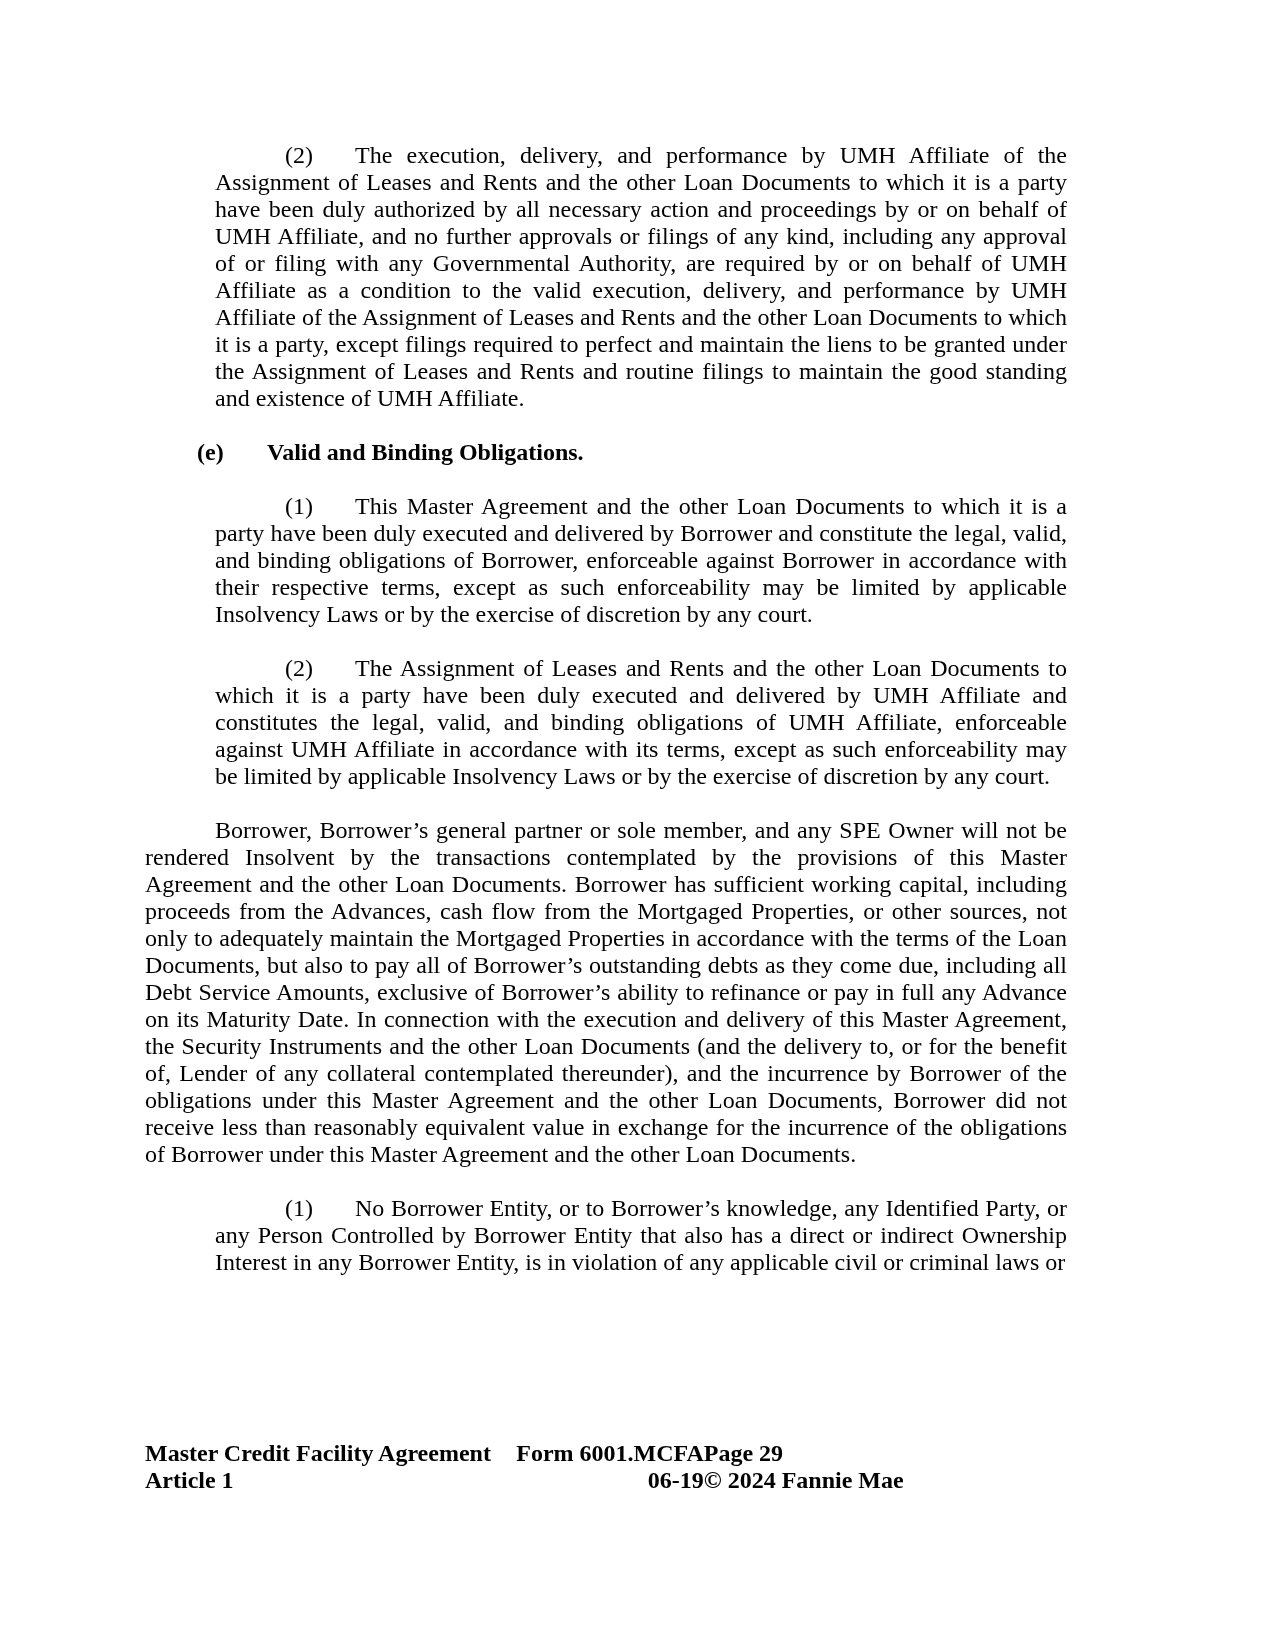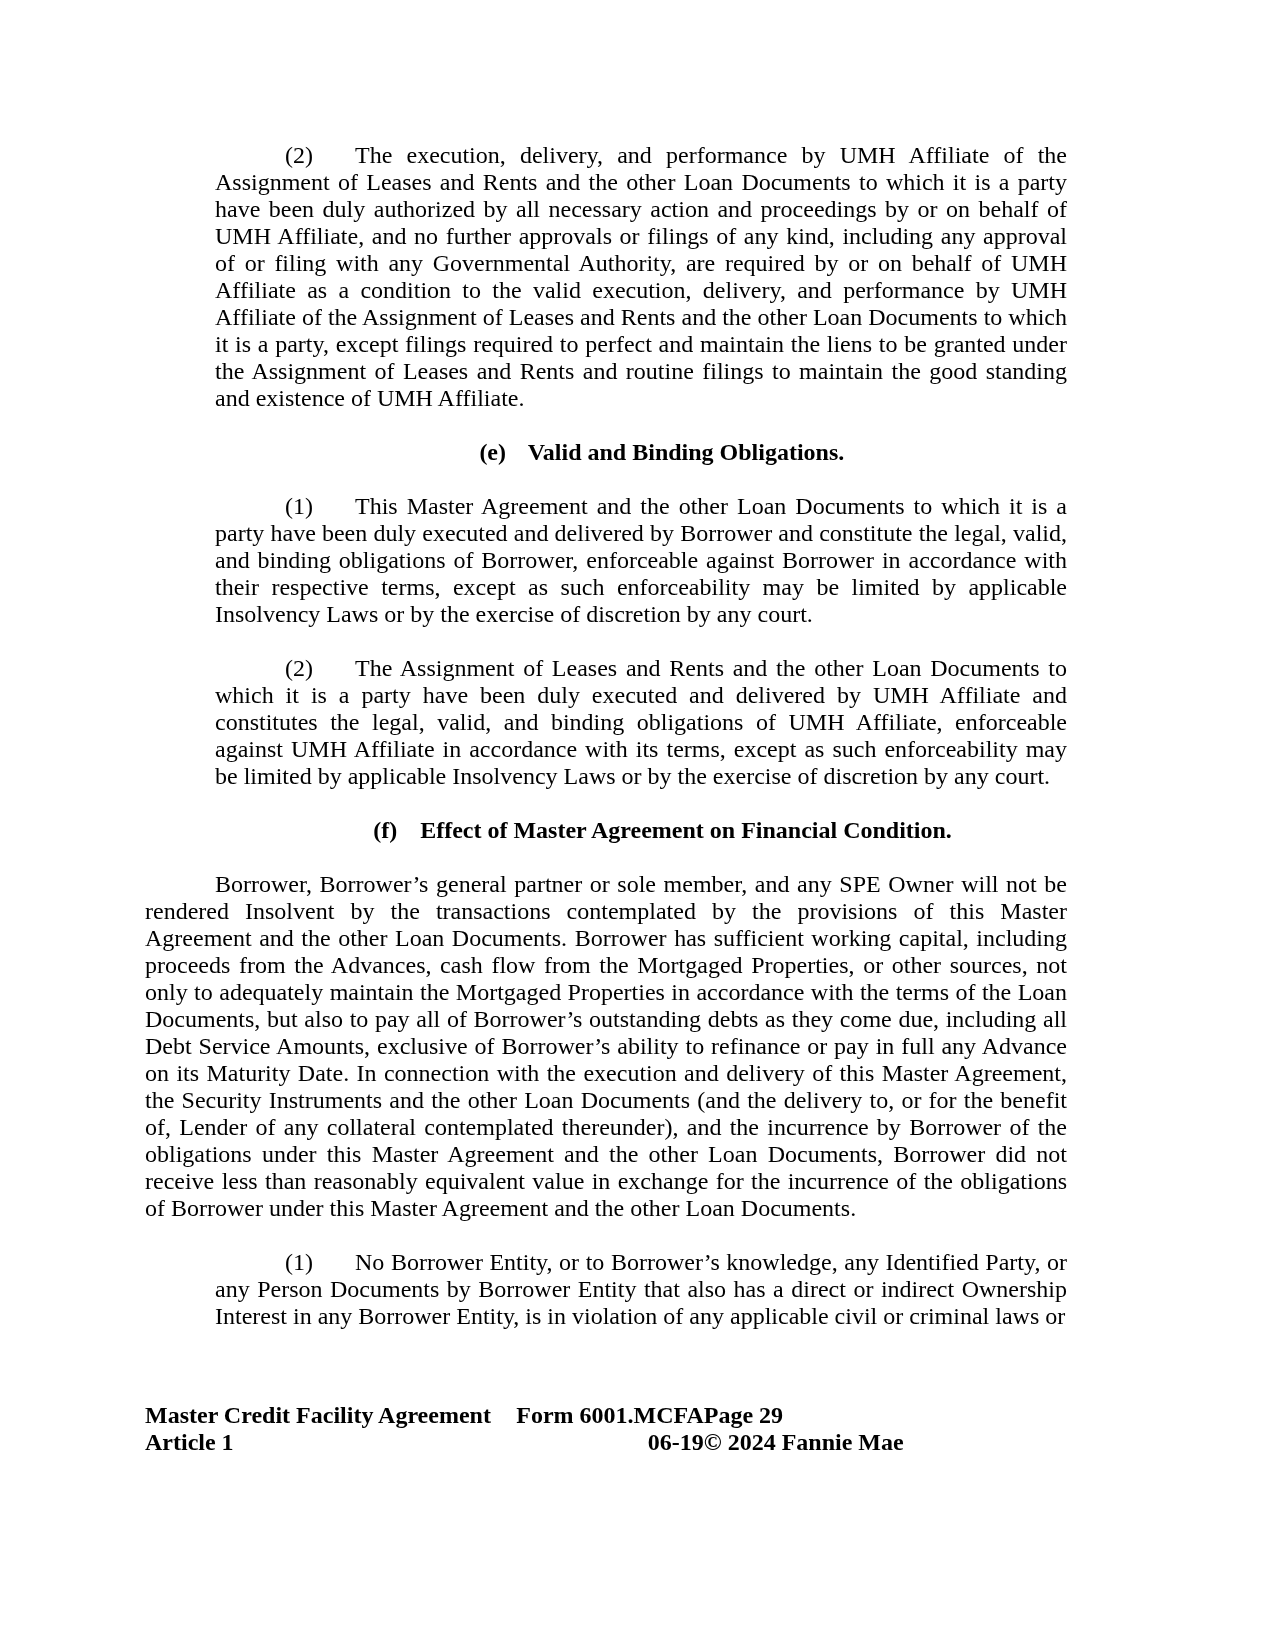--- a/index.html
+++ b/index.html
@@ -29,29 +29,29 @@
   }
   .sub {
     margin-left: 70px;
   }
   .pnum {
     display: inline-block;
     width: 70px;
     text-indent: 0;
   }
   .heading {
-    margin: 0 0 27px 82px;
+    margin: 0 0 27px 52px;
     font-weight: bold;
-    text-align: center;
+    text-align: left;
   }
   .footer {
     position: absolute;
     left: 145px;
     right: 200px;
-    top: 1402px;
+    top: 1440px;
     display: grid;
     grid-template-columns: 1fr auto 1fr;
     font-weight: bold;
     line-height: 27px;
   }
   .f-left   { text-align: left; }
   .f-center { text-align: right; font-family: Liberation Serif, serif; }
   .f-right  { text-align: left; }
 </style>
 </head>
@@ -60,26 +60,25 @@
 <div class="page">
 
   <p class="para sub indent"><span class="pnum">(2)</span><span>The execution, delivery, and performance by UMH Affiliate of the Assignment of Leases and Rents and the other Loan Documents to which it is a party have been duly authorized by all necessary action and proceedings by or on behalf of UMH Affiliate, and no further approvals or filings of any kind, including any approval of or filing with any Governmental Authority, are required by or on behalf of UMH Affiliate as a condition to the valid execution, delivery, and performance by UMH Affiliate of the Assignment of Leases and Rents and the other Loan Documents to which it is a party, except filings required to perfect and maintain the liens to be granted under the Assignment of Leases and Rents and routine filings to maintain the good standing and existence of UMH Affiliate.</span></p>
 
   <p class="heading"><span class="pnum">(e)</span><span>Valid and Binding Obligations.</span></p>
 
   <p class="para sub indent"><span class="pnum">(1)</span><span>This Master Agreement and the other Loan Documents to which it is a party have been duly executed and delivered by Borrower and constitute the legal, valid, and binding obligations of Borrower, enforceable against Borrower in accordance with their respective terms, except as such enforceability may be limited by applicable Insolvency Laws or by the exercise of discretion by any court.</span></p>
 
   <p class="para sub indent"><span class="pnum">(2)</span><span>The Assignment of Leases and Rents and the other Loan Documents to which it is a party have been duly executed and delivered by UMH Affiliate and constitutes the legal, valid, and binding obligations of UMH Affiliate, enforceable against UMH Affiliate in accordance with its terms, except as such enforceability may be limited by applicable Insolvency Laws or by the exercise of discretion by any court.</span></p>
 
-  <p class="heading"><span class="pnum">(f)</span><span>Effect of Master Agreement on Financial Condition.</span></p>
 
   <p class="para indent"><span>Borrower, Borrower’s general partner or sole member, and any SPE Owner will not be rendered Insolvent by the transactions contemplated by the provisions of this Master Agreement and the other Loan Documents.  Borrower has sufficient working capital, including proceeds from the Advances, cash flow from the Mortgaged Properties, or other sources, not only to adequately maintain the Mortgaged Properties in accordance with the terms of the Loan Documents, but also to pay all of Borrower’s outstanding debts as they come due, including all Debt Service Amounts, exclusive of Borrower’s ability to refinance or pay in full any Advance on its Maturity Date.  In connection with the execution and delivery of this Master Agreement, the Security Instruments and the other Loan Documents (and the delivery to, or for the benefit of, Lender of any collateral contemplated thereunder), and the incurrence by Borrower of the obligations under this Master Agreement and the other Loan Documents, Borrower did not receive less than reasonably equivalent value in exchange for the incurrence of the obligations of Borrower under this Master Agreement and the other Loan Documents.</span></p>
 
 
-  <p class="para sub indent"><span class="pnum">(1)</span><span>No Borrower Entity, or to Borrower’s knowledge, any Identified Party, or any Person Documents by Borrower Entity that also has a direct or indirect Ownership Interest in any Borrower Entity, is in violation of any applicable civil or criminal laws or</span></p>
+  <p class="para sub indent"><span class="pnum">(1)</span><span>No Borrower Entity, or to Borrower’s knowledge, any Identified Party, or any Person Controlled by Borrower Entity that also has a direct or indirect Ownership Interest in any Borrower Entity, is in violation of any applicable civil or criminal laws or</span></p>
 
   <div class="footer">
     <div class="f-left">
       <div>Master Credit Facility Agreement</div>
       <div>Article 1</div>
     </div>
     <div class="f-center">
       <div>Form 6001.MCFA</div>
       <div>06-19</div>
     </div>

